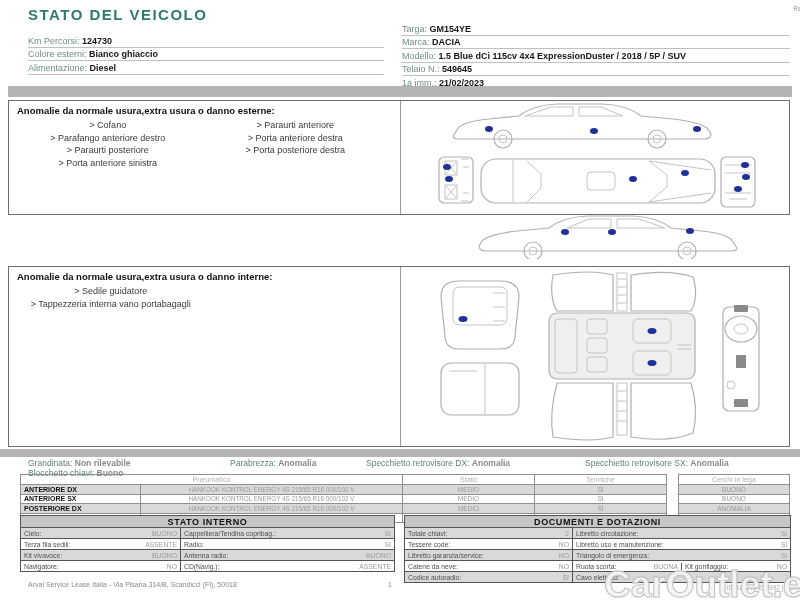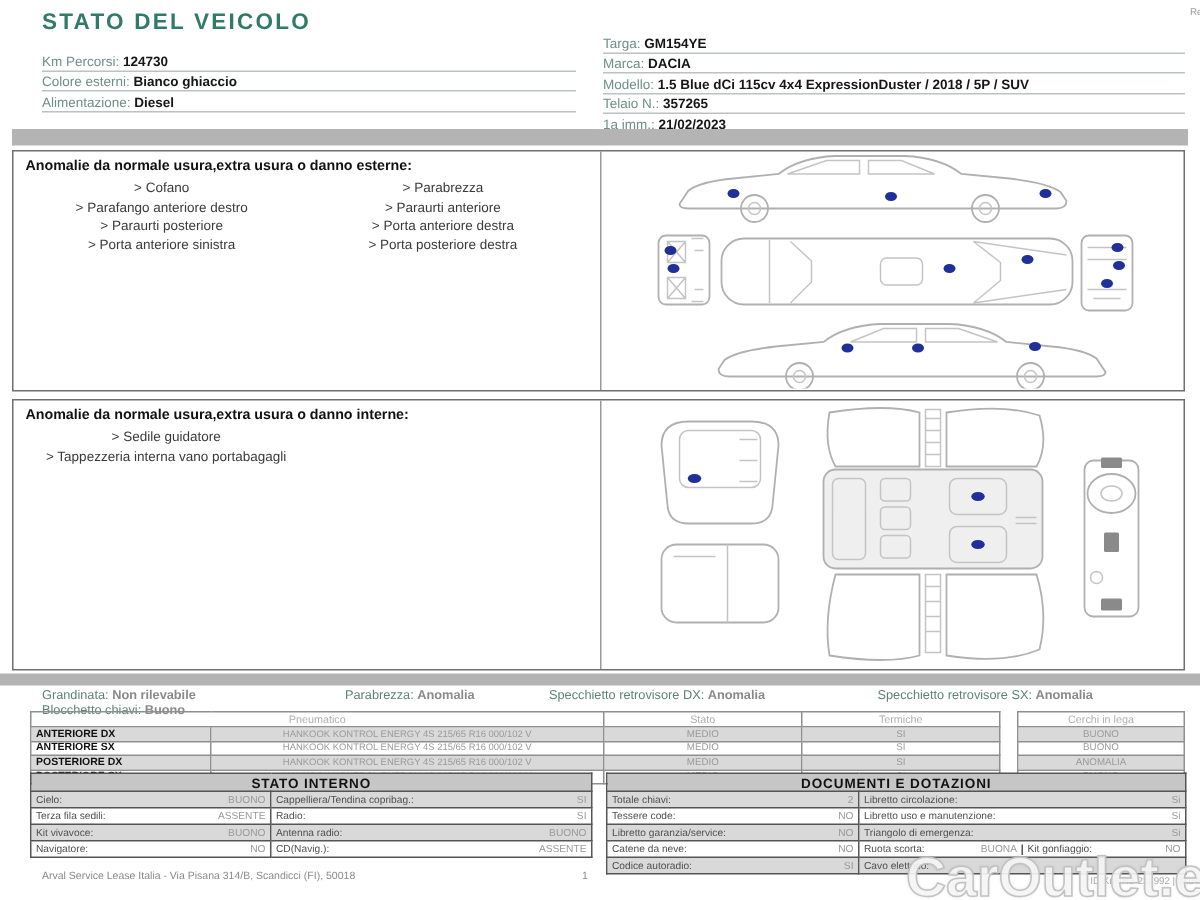--- a/index.html
+++ b/index.html
@@ -13,21 +13,21 @@
   .rev { position:absolute; right:12px; top:5px; font-size:6.5px; color:#999; }
   .info-left  { position:absolute; left:28px;  top:34px; width:356px; }
   .info-right { position:absolute; left:402px; top:22px; width:388px; border-bottom:2px solid #4a8d7a; }
   .info-row { border-bottom:1px solid #b9c4c1; padding:1.5px 0 1px; font-size:9px; color:#6e8f87; white-space:nowrap; overflow:hidden; }
   .info-row b { color:#161616;margin-top:40px; }
   .graybar { position:absolute; background:#b4b4b4; }
   .gb1 { left:8px; top:86px;  width:784px; height:11px; }
   .gb2 { left:0px; top:449px; width:800px; height:8px; }
   
   .abox { position:absolute; left:8px; width:782px; border:1px solid #6e6e6e; display:flex; box-sizing:border-box; background:#fff; }
-  .abox1 { top:100px; height:161px; }
+  .abox1 { top:100px; height:115px; }
   .abox2 { top:266px; height:181px; }
   .abox-left { width:392px; border-right:1px solid #9a9a9a; padding:4px 8px; box-sizing:border-box; }
   .abox-title { font-size:9.5px; font-weight:bold; color:#111; margin-bottom:4px; }
   .acols { display:flex; font-size:9px; color:#3a3a3a; line-height:1.3; }
   .acol { width:50%; padding-right:6px; }
   .acol div { margin-bottom:1px;text-align:center; }
   .abox-right { flex:1; position:relative; }
   .abox-right svg { position:absolute; left:0; top:0; }
   .carline { fill:none; stroke:#b0b0b0; stroke-width:1.2; }
   .carline2 { fill:none; stroke:#c4c4c4; stroke-width:1; }
@@ -84,38 +84,37 @@
   <div class="info-left">
     <div class="info-row"><span>Km Percorsi: </span><b>124730</b></div>
     <div class="info-row"><span>Colore esterni: </span><b>Bianco ghiaccio</b></div>
     <div class="info-row"><span>Alimentazione: </span><b>Diesel</b></div>
   </div>
 
   <div class="info-right">
     <div class="info-row"><span>Targa: </span><b>GM154YE</b></div>
     <div class="info-row"><span>Marca: </span><b>DACIA</b></div>
     <div class="info-row"><span>Modello: </span><b>1.5 Blue dCi 115cv 4x4 ExpressionDuster / 2018 / 5P / SUV</b></div>
-    <div class="info-row"><span>Telaio N.: </span><b>357265</b></div>
+    <div class="info-row"><span>Telaio N.: </span><b>549645</b></div>
     <div class="info-row"><span>1a imm.: </span><b>21/02/2023</b></div>
   </div>
 
   <div class="graybar gb1"></div>
 
   <div class="abox abox1">
     <div class="abox-left">
       <div class="abox-title">Anomalie da normale usura,extra usura o danno esterne:</div>
       <div class="acols">
         <div class="acol">
           <div>&gt; Cofano</div>
           <div>&gt; Parafango anteriore destro</div>
           <div>&gt; Paraurti posteriore</div>
           <div>&gt; Porta anteriore sinistra</div>
         </div>
         <div class="acol">
-          <div>&gt; Parabrezza</div>
           <div>&gt; Paraurti anteriore</div>
           <div>&gt; Porta anteriore destra</div>
           <div>&gt; Porta posteriore destra</div>
         </div>
       </div>
     </div>
     <div class="abox-right">
       <svg width="388" height="158" viewBox="0 0 388 158">
 
         <path class="carline" d="M52,35 L58,26 Q66,20 88,18 L118,15 Q132,4 156,3 L202,3 Q226,4 240,15 L272,18 Q298,21 306,27 L310,33 Q310,38 303,38 L58,38 Q52,38 52,35 Z"></path>

